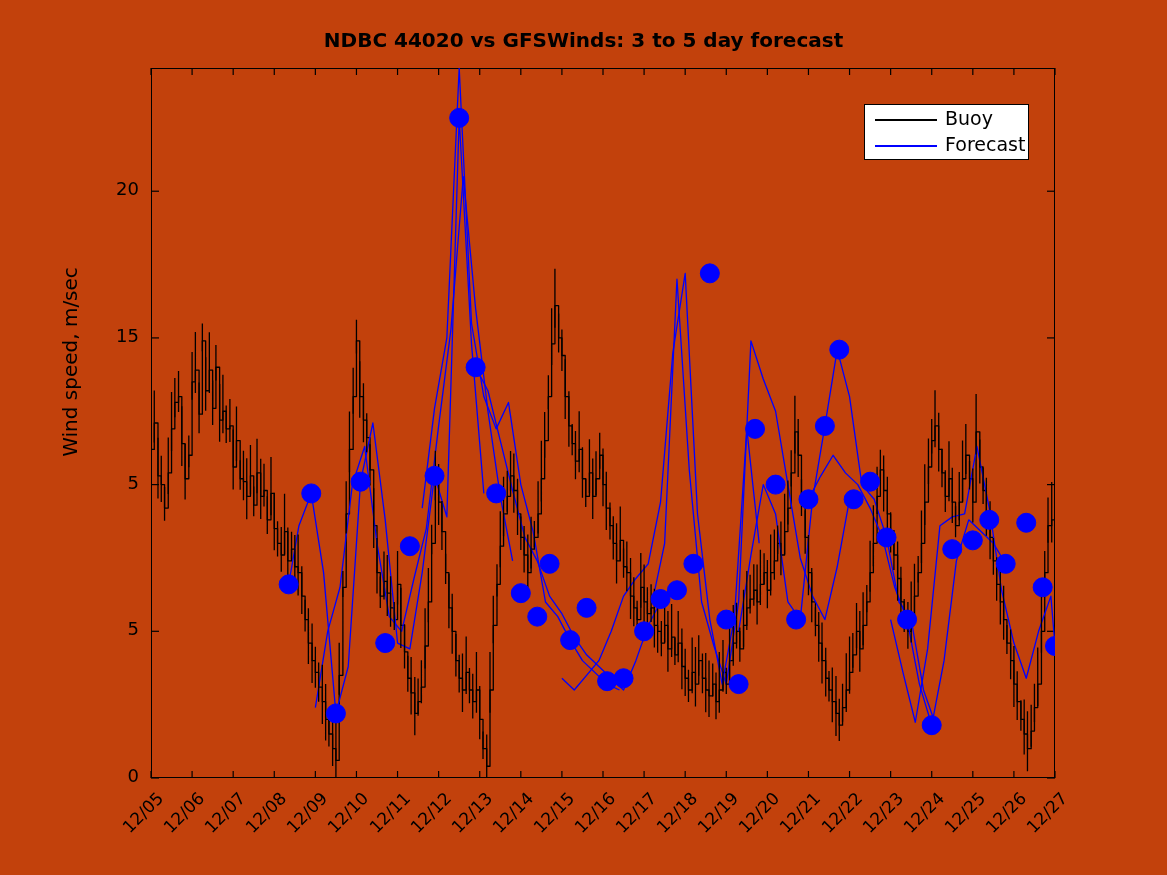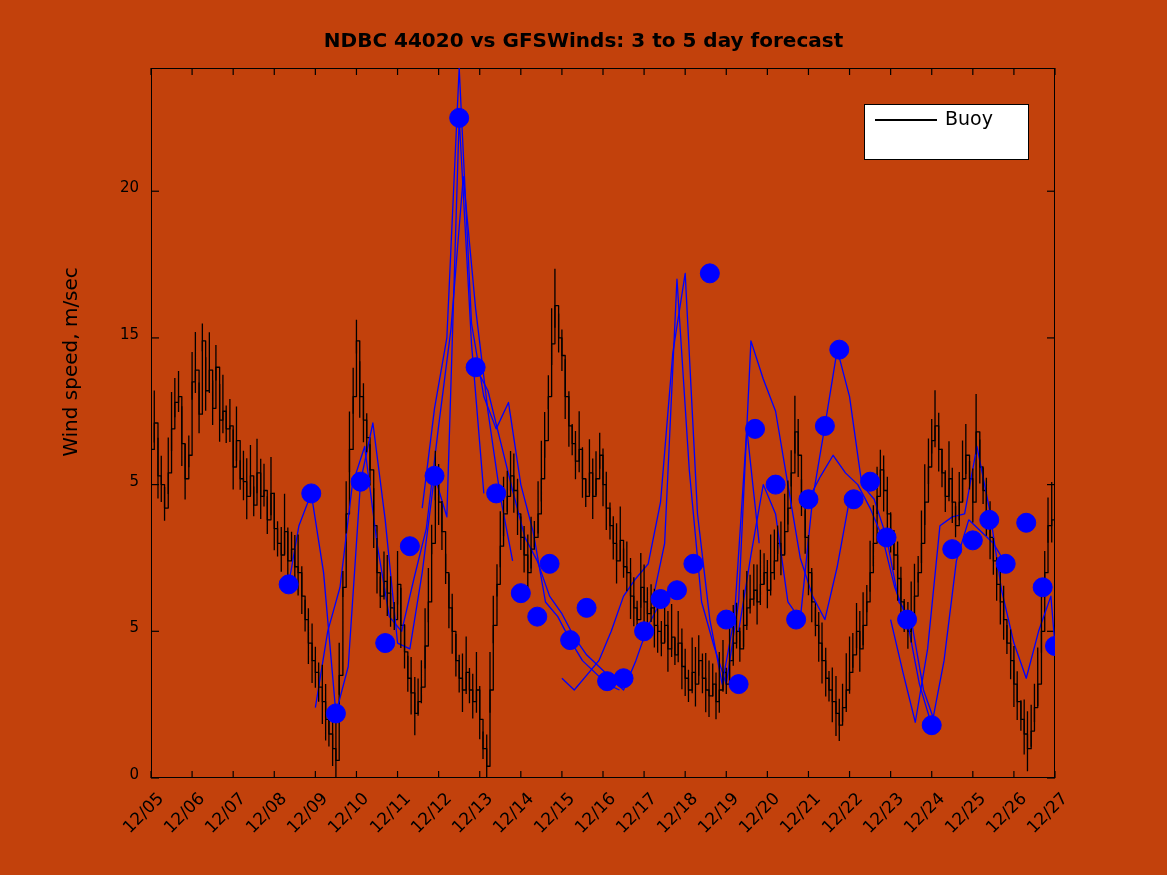--- a/index.html
+++ b/index.html
@@ -16,21 +16,21 @@
   }
 
   #plot-frame{
     position:absolute;left:151px;top:68px;width:904px;height:710px;
     border:1.2px solid #000;box-sizing:border-box;background:transparent;
   }
 
   #svg-layer{position:absolute;left:0;top:0;width:1167px;height:875px;pointer-events:none;}
 
   .ytick-label{
-    position:absolute;text-align:right;font-size:15px;color:#000;
+    position:absolute;text-align:right;font-size:18px;color:#000;
     width:46px;
   }
   .xtick-label{
     position:absolute;font-size:17px;color:#000;white-space:nowrap;
     transform-origin:right top;transform:rotate(-45deg);
     text-align:right;
   }
 
   #ylabel{
     position:absolute;left:-60px;top:350px;width:260px;text-align:center;
@@ -211,15 +211,19 @@
       <div class="xtick-label" style="left: 914.818px; top: 788px; width: 60px;">12/25</div>
       <div class="xtick-label" style="left: 955.909px; top: 788px; width: 60px;">12/26</div>
       <div class="xtick-label" style="left: 997px; top: 788px; width: 60px;">12/27</div>
     </div>
 
   <div id="legend">
     <div class="legend-row" style="top:1px;">
       <div class="legend-swatch" style="background: rgb(0, 0, 0);"></div>
       <div class="legend-text">Buoy</div>
     </div>
+    <div class="legend-row" style="top:27px;">
+      <div class="legend-swatch" style="background: rgb(0, 0, 255);"></div>
+      <div class="legend-text">Forecast</div>
+    </div>
   </div>
 
 </div>
 
 </body></html>

